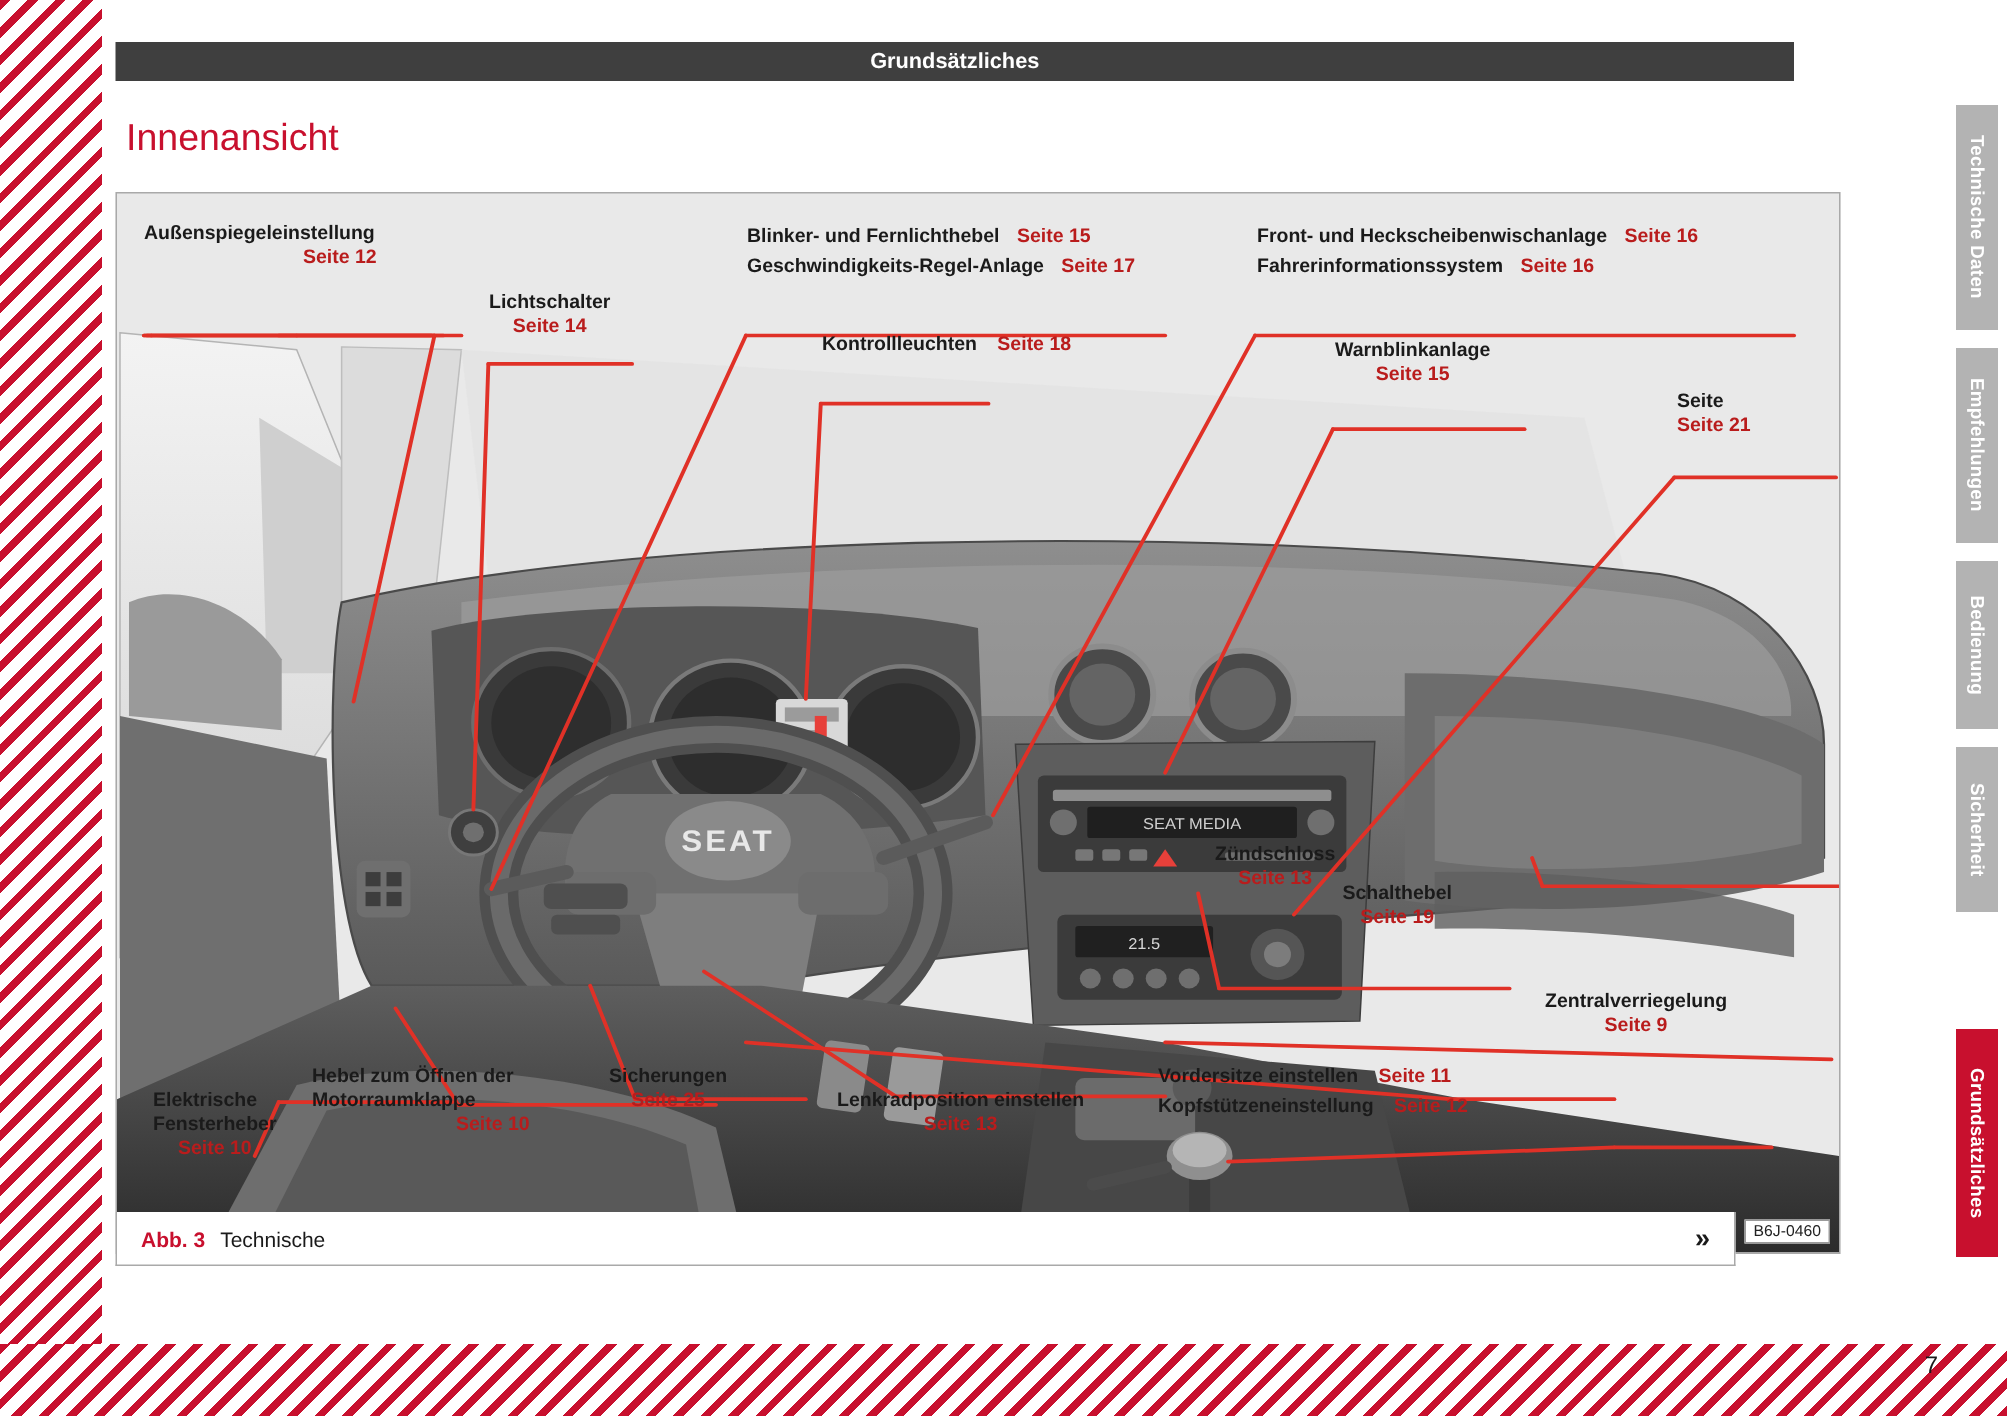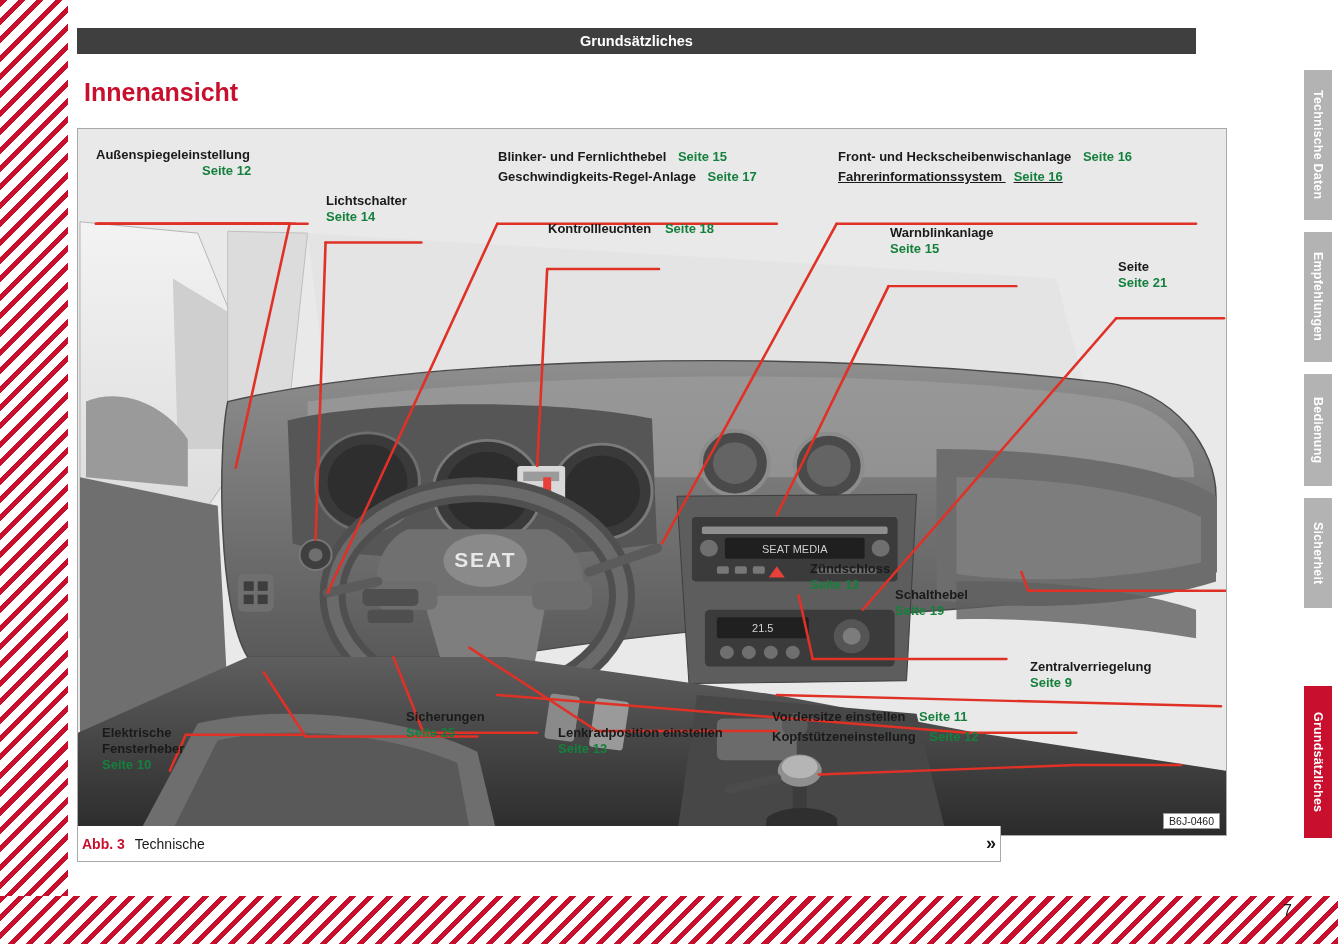--- a/index.html
+++ b/index.html
@@ -47,33 +47,33 @@
 
   
   .header-bar {
     position:absolute; left:77px; top:28px; width:1119px; height:26px;
     background:#3f3f3f; color:#ffffff;
     font-size:14.5px; font-weight:bold;
     display:flex; align-items:center; justify-content:center;
   }
   .section-title {
     position:absolute; left:84px; top:78px;
-    color:#c8102e; font-size:25px; font-weight:bold;
+    color:#c8102e; font-size:25px; font-weight:normal;
   }
 
   
   .figure {
     position:absolute; left:77px; top:128px; width:1150px; height:708px;
     border:1px solid #a9a9a9; background:#e9e9e9;
   }
   .fig-caption {
-    position:absolute; left:77px; top:826px; width:924px; height:36px;
+    position:absolute; left:77px; top:808px; width:1080px; height:36px;
     border:1px solid #a9a9a9; border-top:none; background:#ffffff;
     display:flex; align-items:center;
-    padding:0 4px;
+    padding:0 16px;
     font-size:14px;
   }
   .fig-caption .abb { color:#c8102e; font-weight:bold; margin-right:10px; }
   .fig-caption .cap-text { color:#1a1a1a; }
   .chev {
     margin-left:auto; color:#1a1a1a; font-size:18px; font-weight:bold;
   }
 
   .code-box {
     position:absolute; right:6px; bottom:6px;
@@ -93,21 +93,21 @@
 
   
   .callout {
     position:absolute;
     font-size:13px;
     line-height:16px;
     color:#1a1a1a;
     font-weight:bold;
     white-space:nowrap;
   }
-  .callout .pg { color:#15803d; font-weight:bold; }
+  .callout .pg { color:#b91c1c; font-weight:bold;text-align:center; }
   .callout .sub { display:block; }
 </style>
 </head>
 <body>
 
 <div class="hatch-left"></div>
 <div class="hatch-bottom"></div>
 <div class="page-white"></div>
 
 <div class="header-bar">
@@ -345,21 +345,21 @@
 
   <div class="callout" style="left:470px; top:92px;">
     <span>Kontrollleuchten</span>
     <span class="pg" style="margin-left:10px;margin-top:26px;">Seite 18</span>
   </div>
 
   <div class="callout" style="left:760px; top:20px;">
     <span>Front- und Heckscheibenwischanlage</span>
     <span class="pg" style="margin-left:8px;">Seite 16</span>
   </div>
-  <div class="callout" style="left:760px; top:40px;text-decoration:underline;">
+  <div class="callout" style="left:760px; top:40px;">
     <span>Fahrerinformationssystem</span>
     <span class="pg" style="margin-left:8px;">Seite 16</span>
   </div>
 
   <div class="callout" style="left:812px; top:96px;">
     <span>Warnblinkanlage</span>
     <span class="sub pg">Seite 15</span>
   </div>
 
   <div class="callout" style="left:1040px; top:130px;">
@@ -395,20 +395,25 @@
   <div class="callout" style="left:452px; top:596px;margin-left:28px;">
     <span>Lenkradposition einstellen</span>
     <span class="sub pg">Seite 13</span>
   </div>
 
   <div class="callout" style="left:328px; top:580px;">
     <span>Sicherungen</span>
     <span class="sub pg">Seite 25</span>
   </div>
 
+  <div class="callout" style="left:130px; top:580px;">
+    <span>Hebel zum Öffnen der</span>
+    <span class="sub">Motorraumklappe</span>
+    <span class="sub pg" style="padding-left:96px;">Seite 10</span>
+  </div>
 
   <div class="callout" style="left:24px; top:580px;margin-top:16px;">
     <span>Elektrische</span>
     <span class="sub">Fensterheber</span>
     <span class="sub pg">Seite 10</span>
   </div>
 
   <div class="code-box">B6J-0460</div>
 </div>
 

